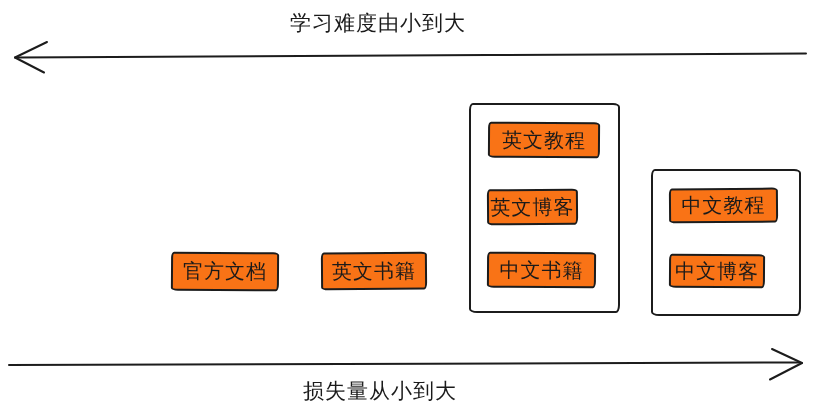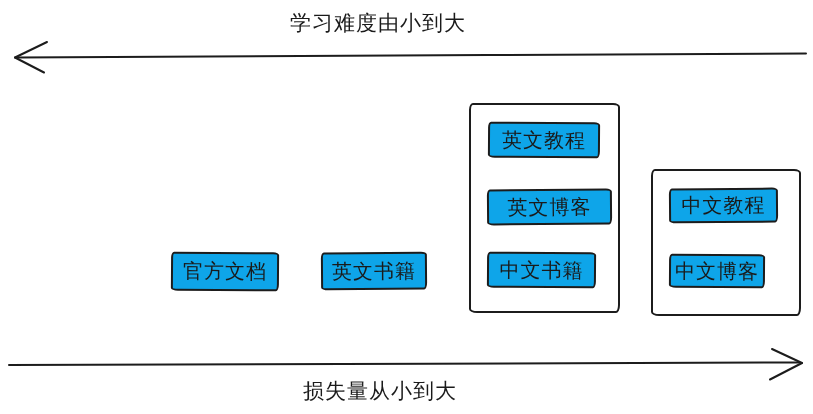--- a/index.html
+++ b/index.html
@@ -28,21 +28,21 @@
     color: #1a1a1a;
     text-align: center;
     white-space: nowrap;
     font-family: Liberation Serif, serif;
   }
   .axis-label.top { left: 290px; top: 9px; width: 166px; }
   .axis-label.bottom { left: 300px; top: 377px; width: 160px; }
   .sketch-box {
     position: absolute;
     border: 2px solid #1c1c1c;
-    background: #0ea5e9;
+    background: #f97316;
     display: flex;
     align-items: center;
     justify-content: center;
     font-size: 20px;
     letter-spacing: 1px;
     border-radius: 3px 6px 3px 7px / 6px 3px 7px 3px;
   }
   .sketch-box.tilt-a { transform: rotate(-0.45deg); }
   .sketch-box.tilt-b { transform: rotate(0.4deg); }
   .group-box {
@@ -51,21 +51,21 @@
     background: #ffffff;
     border-radius: 4px 7px 4px 8px / 7px 4px 8px 4px;
   }
   
   .box-source-code    { left: 12px;  top: 252px; width: 113px; height: 38px; }
   .box-official-docs  { left: 171px; top: 252px; width: 108px; height: 39px; }
   .box-english-books  { left: 321px; top: 252px; width: 106px; height: 38px; }
   
   .group-english      { left: 469px; top: 103px; width: 151px; height: 210px; }
   .box-english-tutorials { left: 488px; top: 122px; width: 112px; height: 36px; }
-  .box-english-blogs     { left: 487px; top: 189px; width: 125px; height: 36px; }
+  .box-english-blogs     { left: 487px; top: 189px; width: 91px; height: 36px; }
   .box-chinese-books     { left: 487px; top: 252px; width: 109px; height: 36px; }
   
   .group-chinese      { left: 651px; top: 169px; width: 150px; height: 147px; }
   .box-chinese-tutorials { left: 669px; top: 188px; width: 109px; height: 35px; }
   .box-chinese-blogs     { left: 669px; top: 254px; width: 96px; height: 34px; }
 </style>
 </head>
 <body>
 
 <div class="canvas">

